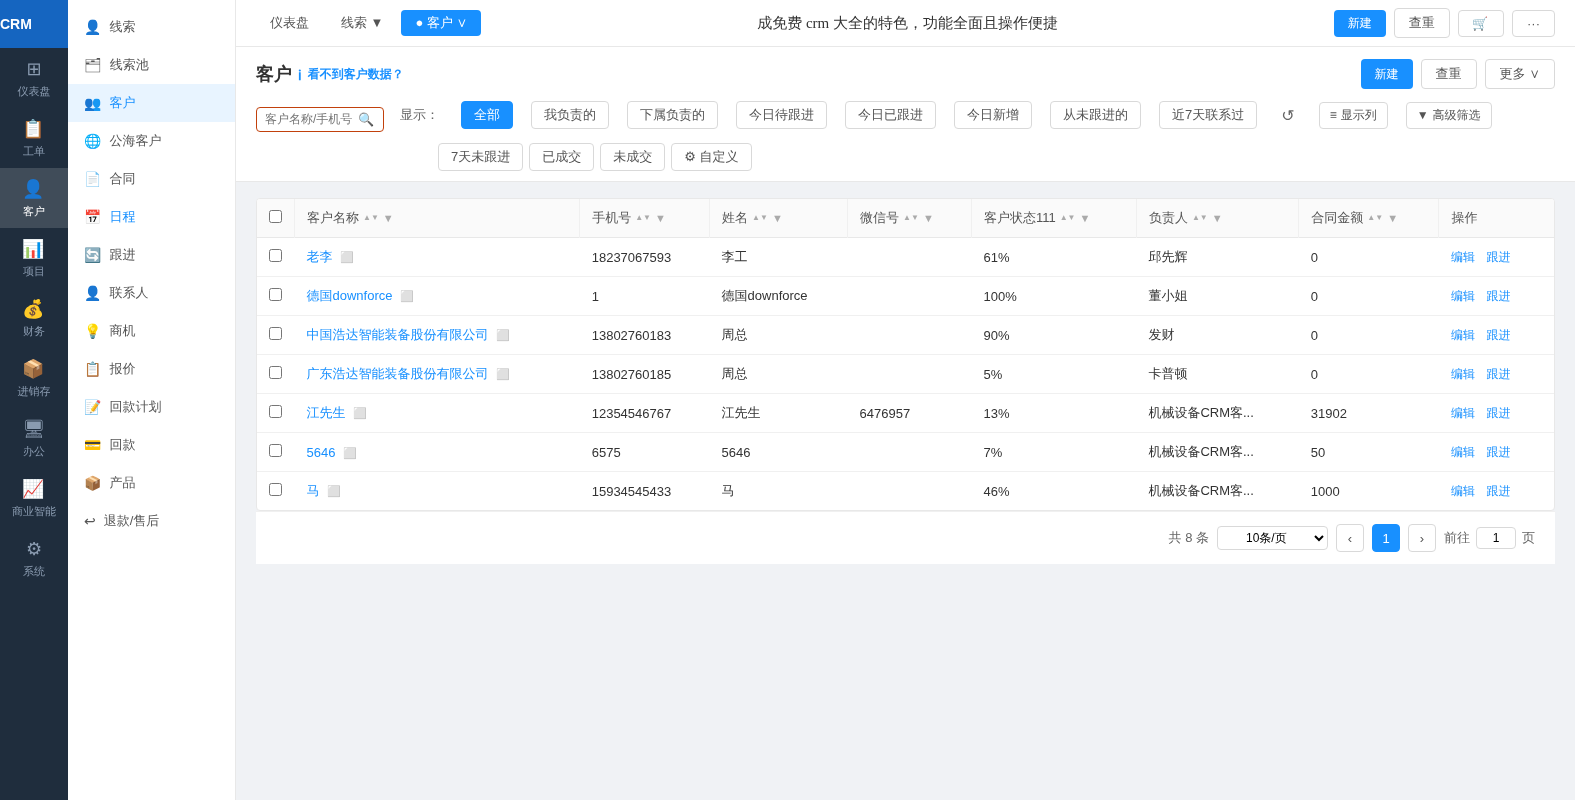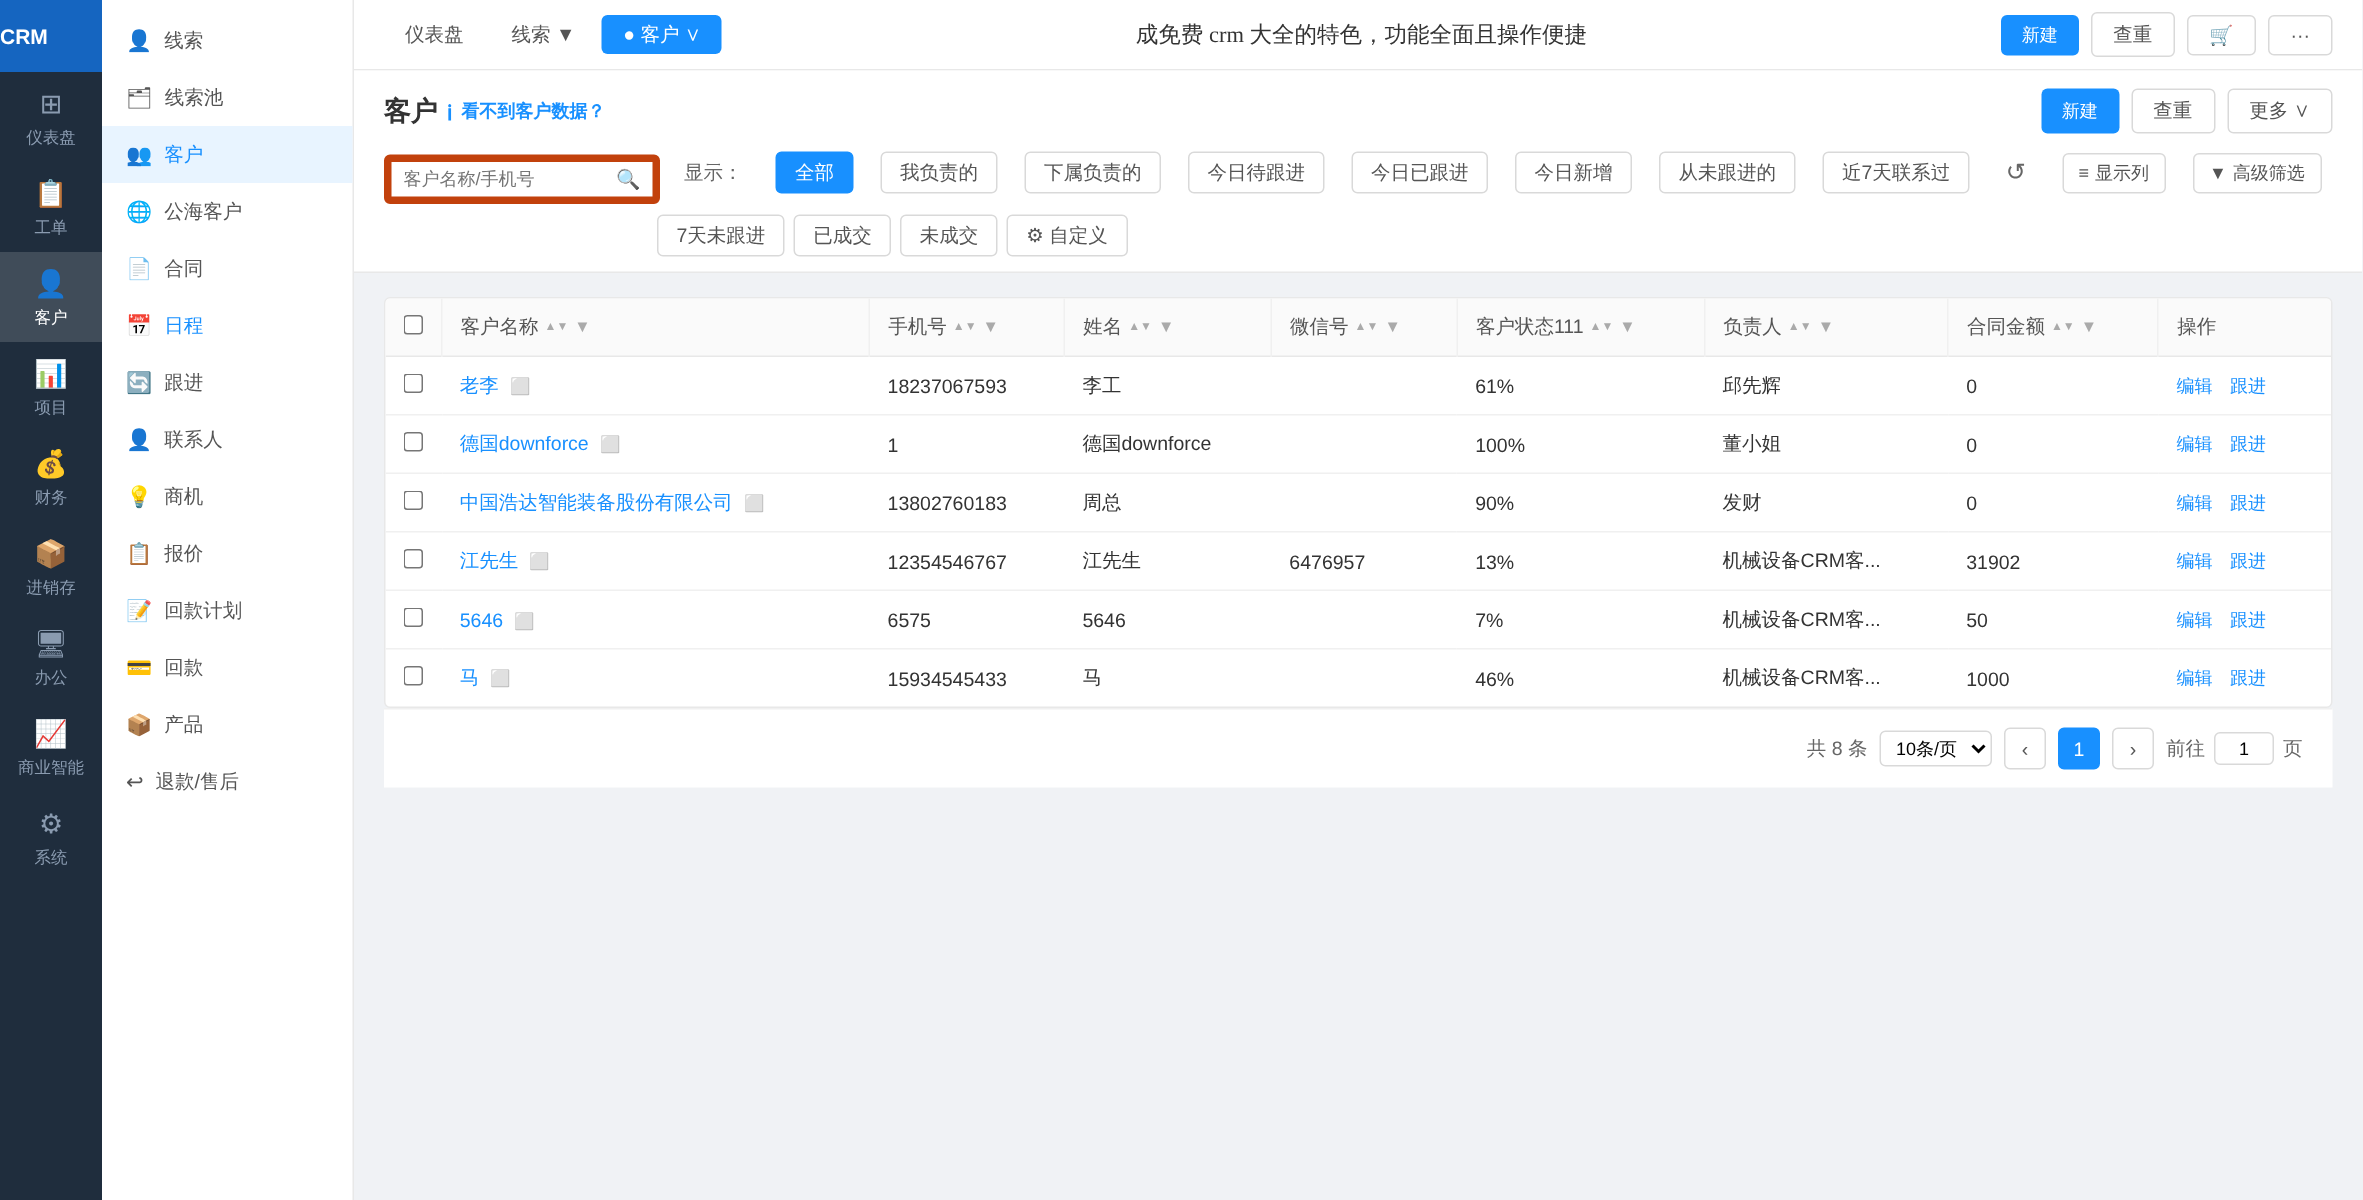--- a/index.html
+++ b/index.html
@@ -163,25 +163,25 @@
       display: flex;
       align-items: center;
       gap: 6px;
       padding-bottom: 10px;
     }
 
     
     .search-box {
       display: flex;
       align-items: center;
-      border: 5px solid #c2410c;
+      border: 1px solid #c2410c;
       border-radius: 4px;
       padding: 4px 8px;
       background: #fff;
-      width: 184px;
+      width: 128px;
       gap: 4px;
     }
     .search-box input {
       border: none;
       outline: none;
       font-size: 12px;
       color: #555;
       width: 100%;
       background: transparent;
     }
@@ -272,21 +272,21 @@
       justify-content: flex-end;
       padding: 12px 20px;
       background: #fff;
       border-top: 1px solid #f0f0f0;
       gap: 8px;
     }
     .pagination-info { color: #666; font-size: 13px; }
     .page-size-select {
       border: 1px solid #d9d9d9;
       border-radius: 4px;
-      padding: 3px 6px;
+      padding: 3px 24px;
       font-size: 12px;
       cursor: pointer;
       background: #fff;
     }
     .page-btn {
       width: 28px;
       height: 28px;
       border: 1px solid #d9d9d9;
       border-radius: 4px;
       background: #fff;
@@ -592,20 +592,39 @@
     <td>
       <span class="td-action">编辑</span>
       <span class="td-action">跟进</span>
     </td>
   </tr>
             <tr>
     <td class="checkbox-cell">
       <input type="checkbox" style="">
     </td>
     <td>
+      <span class="td-link">广东浩达智能装备股份有限公司</span>
+      <span class="copy-icon">⬜</span>
+    </td>
+    <td>13802760185</td>
+    <td>周总</td>
+    <td></td>
+    <td>5%</td>
+    <td>卡普顿</td>
+    <td>0</td>
+    <td>
+      <span class="td-action">编辑</span>
+      <span class="td-action">跟进</span>
+    </td>
+  </tr>
+            <tr>
+    <td class="checkbox-cell">
+      <input type="checkbox" style="">
+    </td>
+    <td>
       <span class="td-link">江先生</span>
       <span class="copy-icon">⬜</span>
     </td>
     <td>12354546767</td>
     <td>江先生</td>
     <td>6476957</td>
     <td>13%</td>
     <td>机械设备CRM客...</td>
     <td>31902</td>
     <td>

